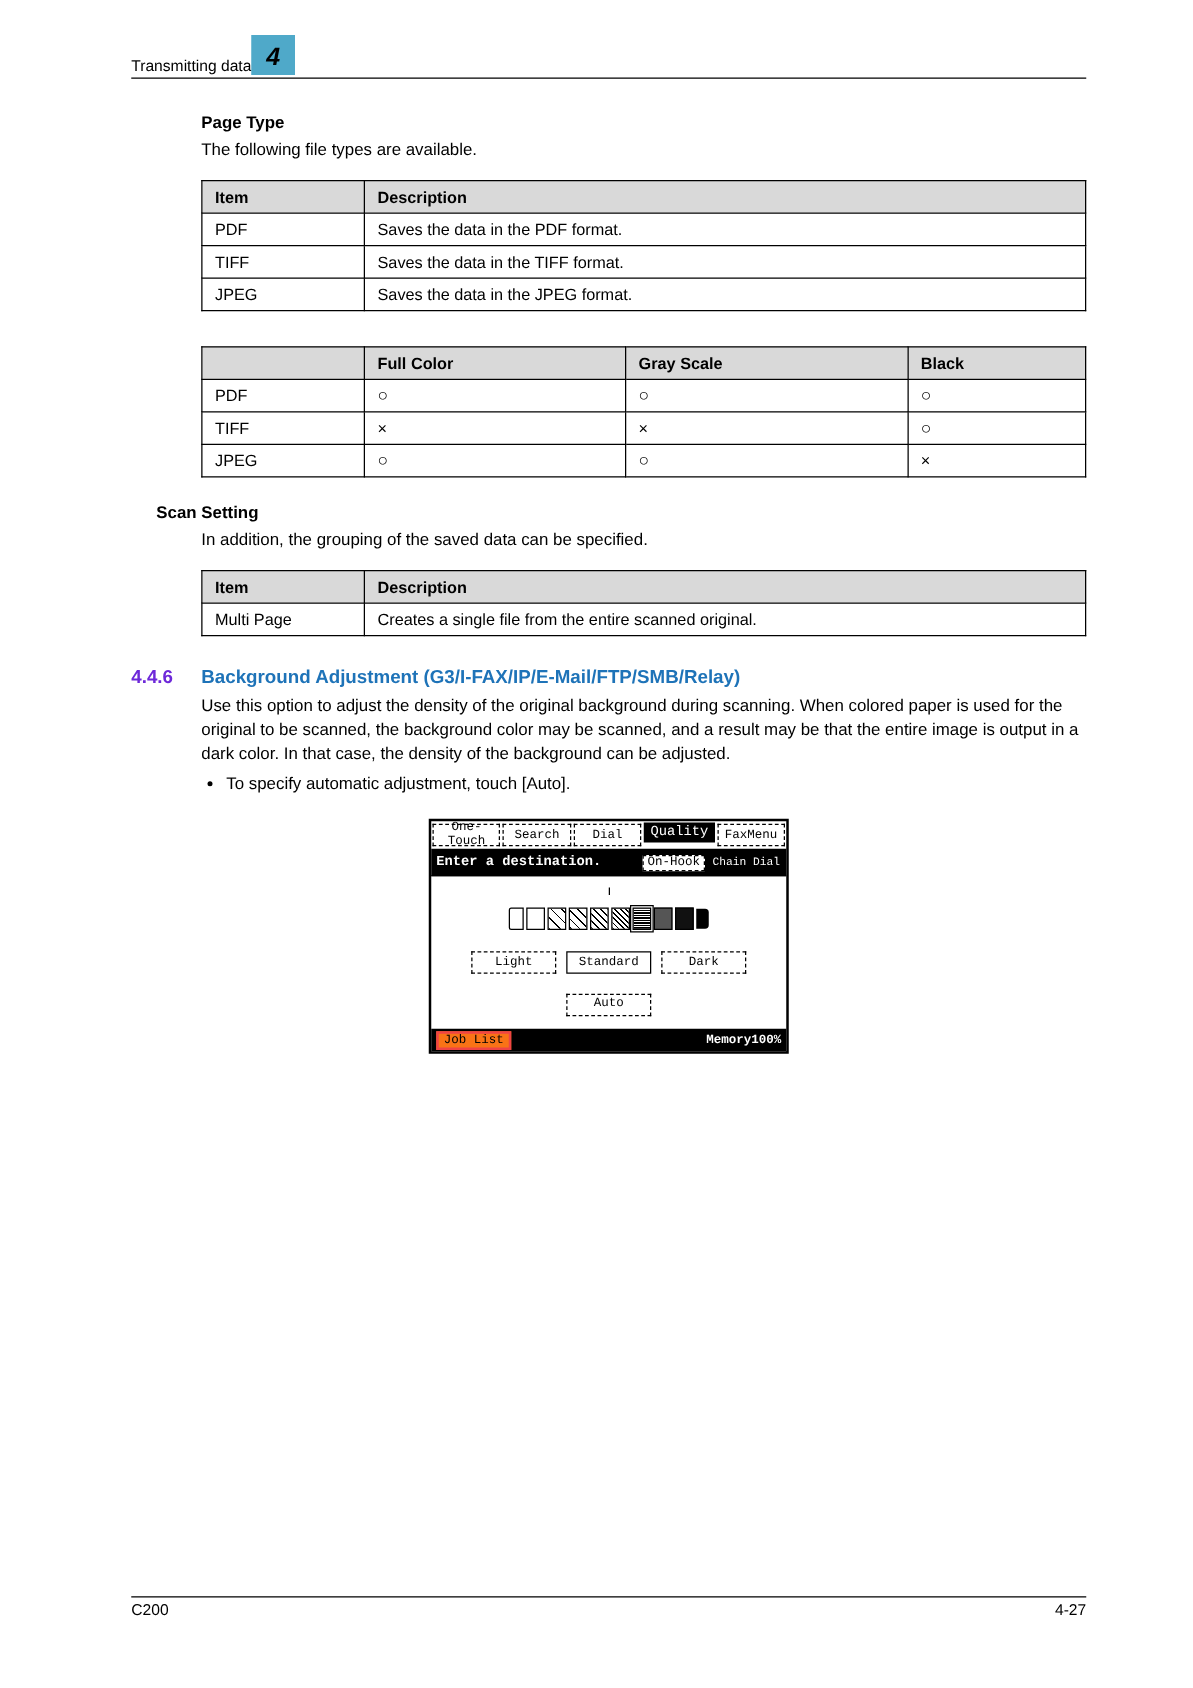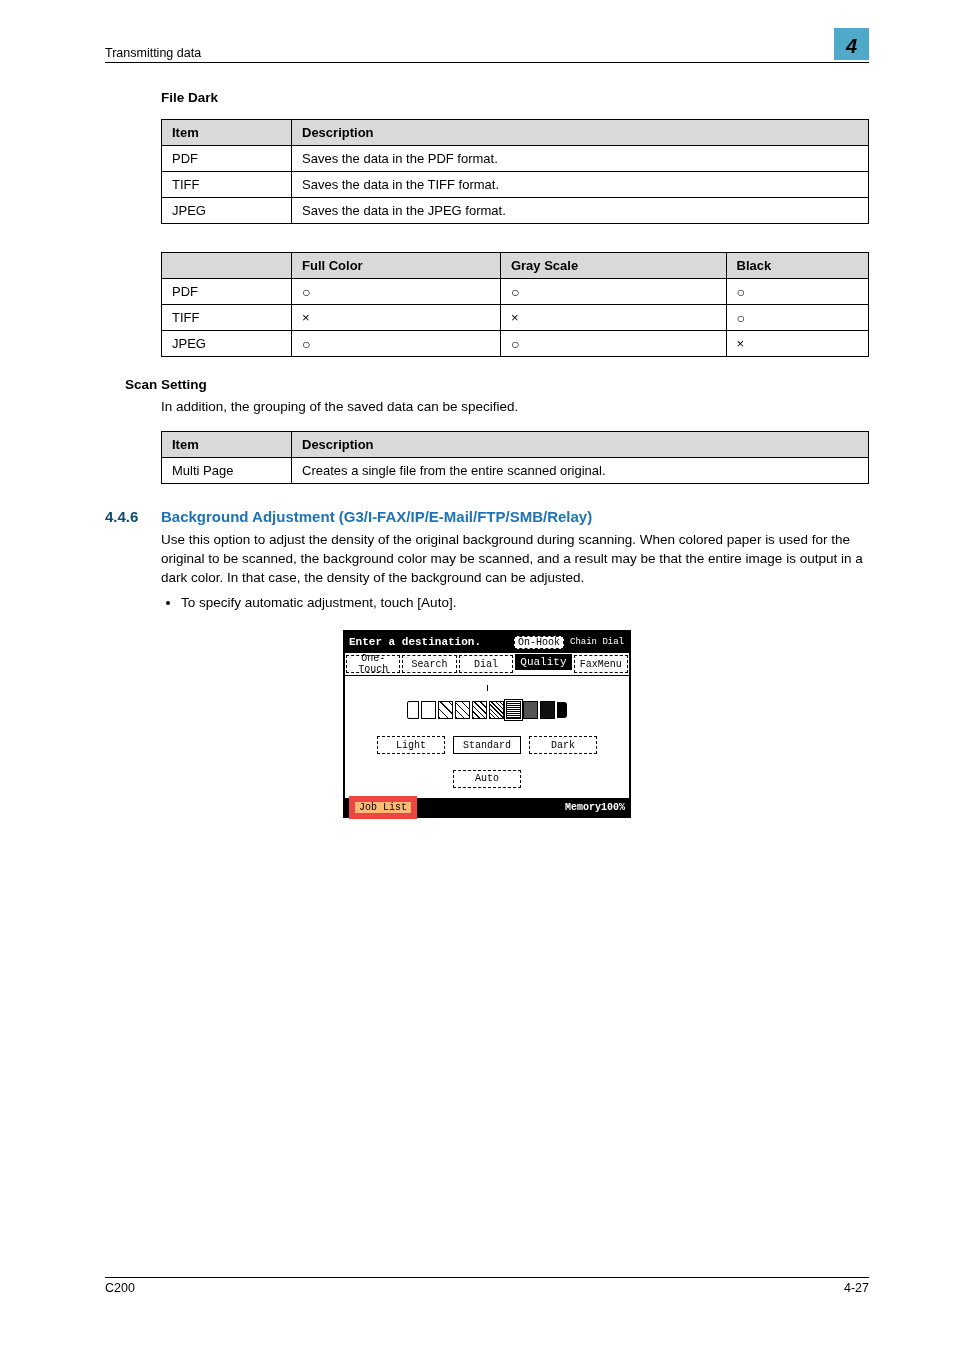--- a/index.html
+++ b/index.html
@@ -13,21 +13,20 @@
     color: #000;
     background: #fff;
     position: relative;
   }
   .header {
     position: absolute;
     top: 28px;
     left: 105px;
     right: 85px;
     display: flex;
-    justify-content: space-between;
     align-items: flex-end;
     border-bottom: 1px solid #000;
     padding-bottom: 2px;
   }
   .header-left {
     font-size: 12.5px;
   }
   .header-right {
     width: 35px;
     height: 30px;
@@ -78,21 +77,21 @@
   .col-item { width: 130px; }
   .col4a { width: 130px; }
 
   .subsection {
     display: flex;
     margin-top: 24px;
     margin-bottom: 6px;
   }
   .subsection-num {
     font-weight: bold;
-    color: #0c4a6e;
+    color: #6d28d9;
     font-size: 15px;
     width: 56px;
   }
   .subsection-title {
     font-weight: bold;
     color: #1E73B8;
     font-size: 15px;
   }
   ul.bullet {
     margin: 6px 0 6px 56px;
@@ -194,25 +193,25 @@
   .footerbar {
     height: 18px;
     background: #000;
     color: #fff;
     display: flex;
     justify-content: space-between;
     align-items: center;
     padding: 0 4px;
   }
   .footerbar .jl {
-    background: #fdba74;
+    background: #f97316;
     color: #000;
     padding: 0 4px;
     font-size: 10px;
-    border: 6px solid #ef4444;
+    border: 2px solid #ef4444;
   }
   .toprow-title {
     background:#C9C9C9;
     height:18px;
     display:flex; align-items:center;
     gap:4px;
     padding:0 4px;
     border-bottom:1px solid #000;
   }
   .toprow-title .lbl{
@@ -254,21 +253,22 @@
 
 <div class="header">
   <div class="header-left">Transmitting data</div>
   <div class="header-right">
     <span>4</span>
   </div>
 </div>
 
 <div class="content">
 
-  <div class="section-heading">File Dark</div>
+  <div class="section-heading">Page Type</div>
+  <div class="body-text">The following file types are available.</div>
 
   <div class="tbl-wrap" style="margin-top:14px;">
     <table class="t1">
       <colgroup>
           <col class="col-item">
           <col>
         </colgroup>
       <thead>
         <tr>
           <th>Item</th>
@@ -362,33 +362,33 @@
   </div>
 
   <div class="body-text">Use this option to adjust the density of the original background during scanning. When colored paper is used for the original to be scanned, the background color may be scanned, and a result may be that the entire image is output in a dark color. In that case, the density of the background can be adjusted.</div>
 
   <ul class="bullet">
     <li>To specify automatic adjustment, touch [Auto].</li>
   </ul>
 
   <div class="figure-wrap">
     <div class="lcd">
+      <div class="lcd-row tabrow">
+        <div class="dashed-box">One-Touch</div>
+        <div class="dashed-box">Search</div>
+        <div class="dashed-box">Dial</div>
+        <div class="inv" style="flex:1;justify-content:center;">Quality</div>
+        <div class="dashed-box">FaxMenu</div>
+      </div>
       <div class="lcd-row lcd-top" style="background:#000;color:#fff;">
         <div class="tx" style="flex:1;font-weight:bold;">Enter a destination.</div>
         <div style="background:#fff;color:#000;border:1px dashed #000;margin:1px;padding:0 3px;font-size:10px;display:flex;align-items:center;">On-Hook</div>
         <div class="dashed-box" style="border-style:dashed;font-size:9px;line-height:1;">
             <span style="text-align:center;">Chain Dial</span>
           </div>
-      </div>
-      <div class="lcd-row tabrow">
-        <div class="dashed-box">One-Touch</div>
-        <div class="dashed-box">Search</div>
-        <div class="dashed-box">Dial</div>
-        <div class="inv" style="flex:1;justify-content:center;">Quality</div>
-        <div class="dashed-box">FaxMenu</div>
       </div>
       <div class="lcd-row midarea" style="border-bottom:none;">
         <div style="display:flex;flex-direction:column;align-items:center;">
           <div style="display:flex;justify-content:center;">
               <div class="tick"></div>
             </div>
           <div class="slider">
             <div class="sl-start"></div>
             <div class="sl-cell grad1"></div>
             <div class="sl-cell grad2"></div>

